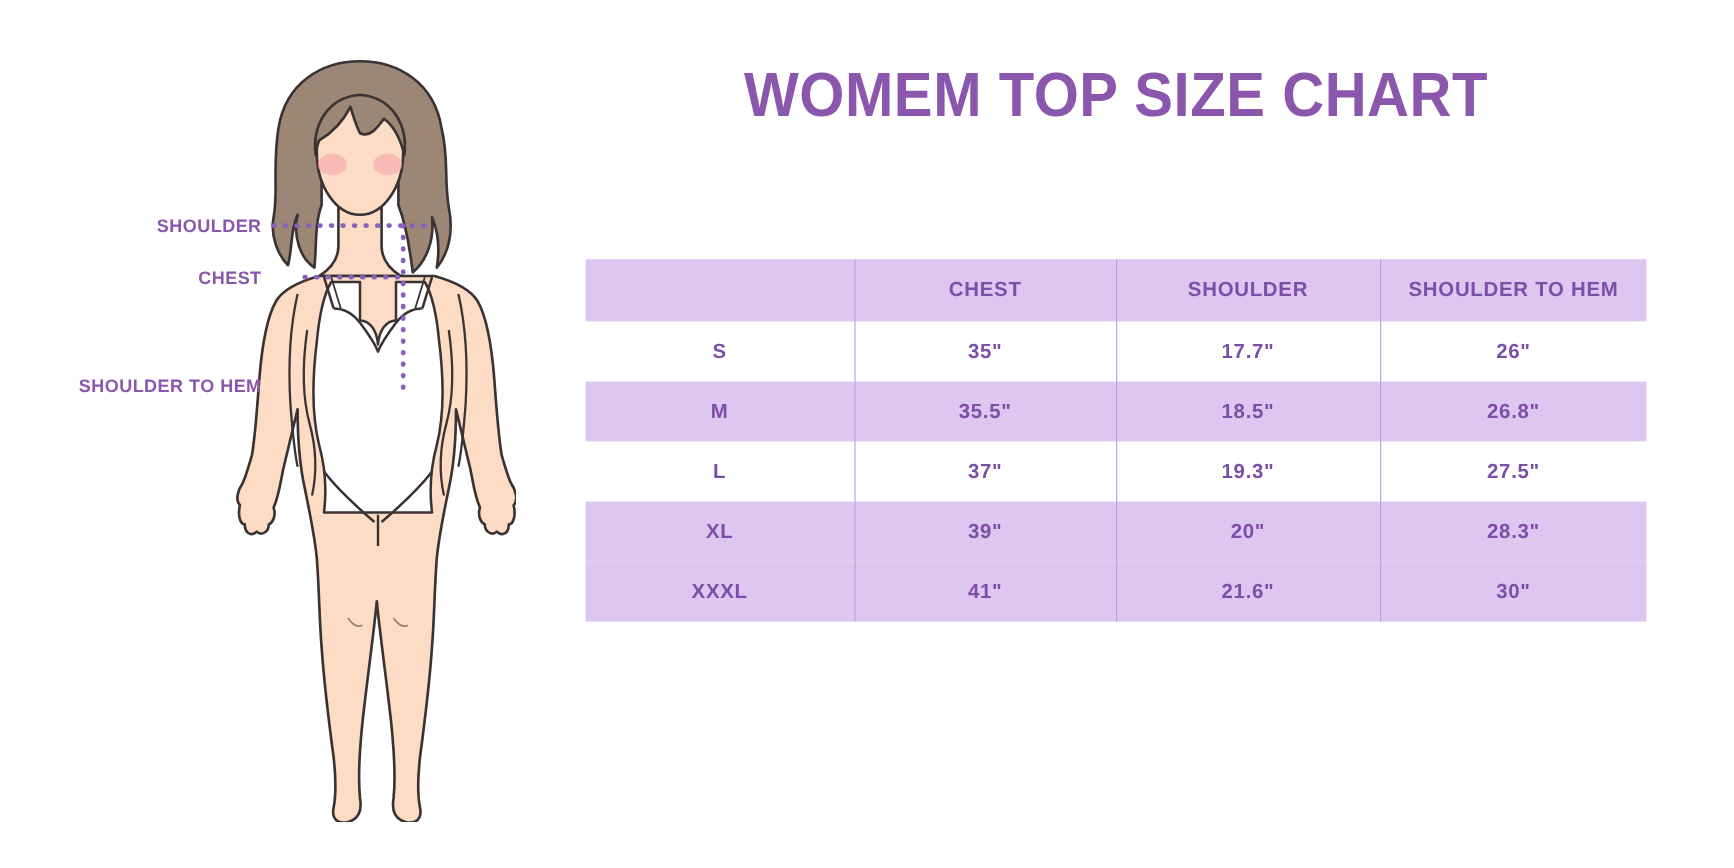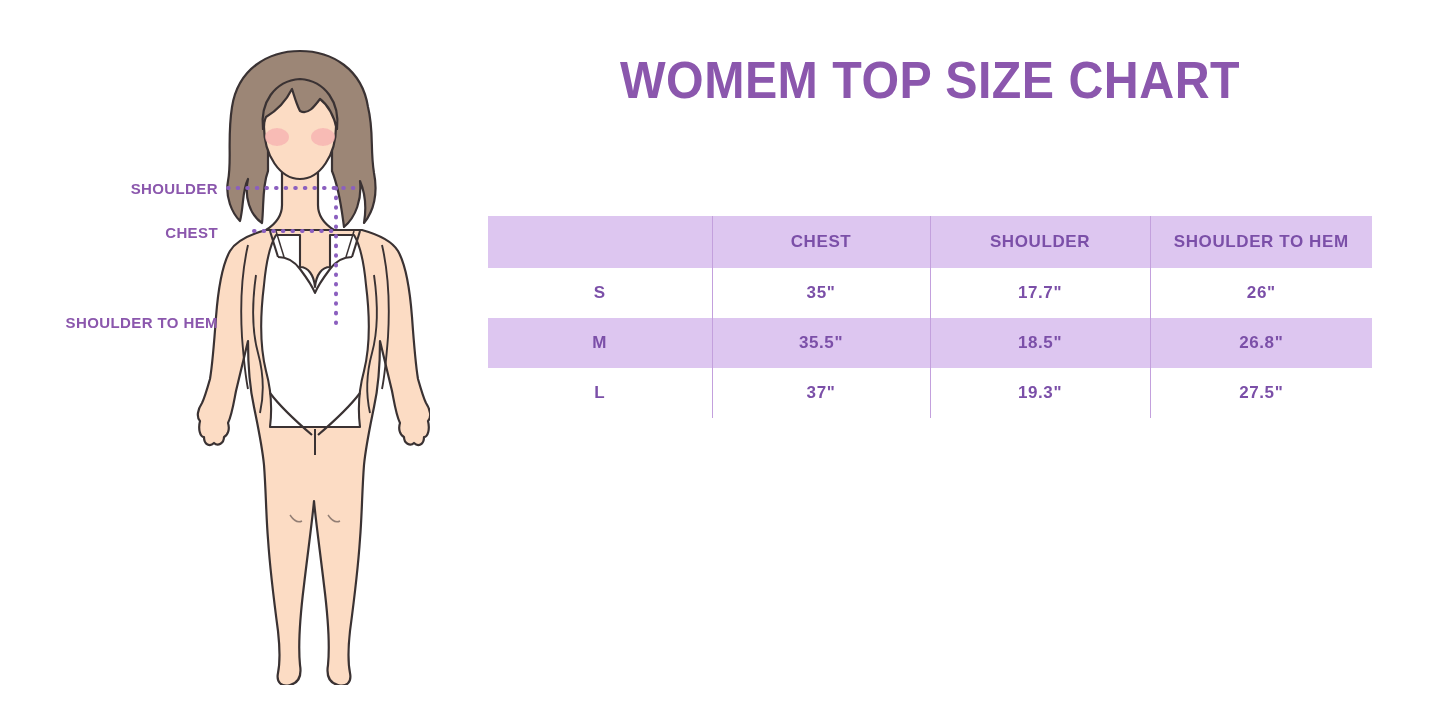--- a/index.html
+++ b/index.html
@@ -265,14 +265,26 @@
         <td>35.5"</td>
         <td>18.5"</td>
         <td>26.8"</td>
       </tr>
       <tr class="plain">
         <td>L</td>
         <td>37"</td>
         <td>19.3"</td>
         <td>27.5"</td>
       </tr>
+      <tr class="band">
+        <td>XL</td>
+        <td>39"</td>
+        <td>20"</td>
+        <td>28.3"</td>
+      </tr>
+      <tr class="band">
+        <td>XXXL</td>
+        <td>41"</td>
+        <td>21.6"</td>
+        <td>30"</td>
+      </tr>
     </tbody>
 </table>
 
 </body></html>

